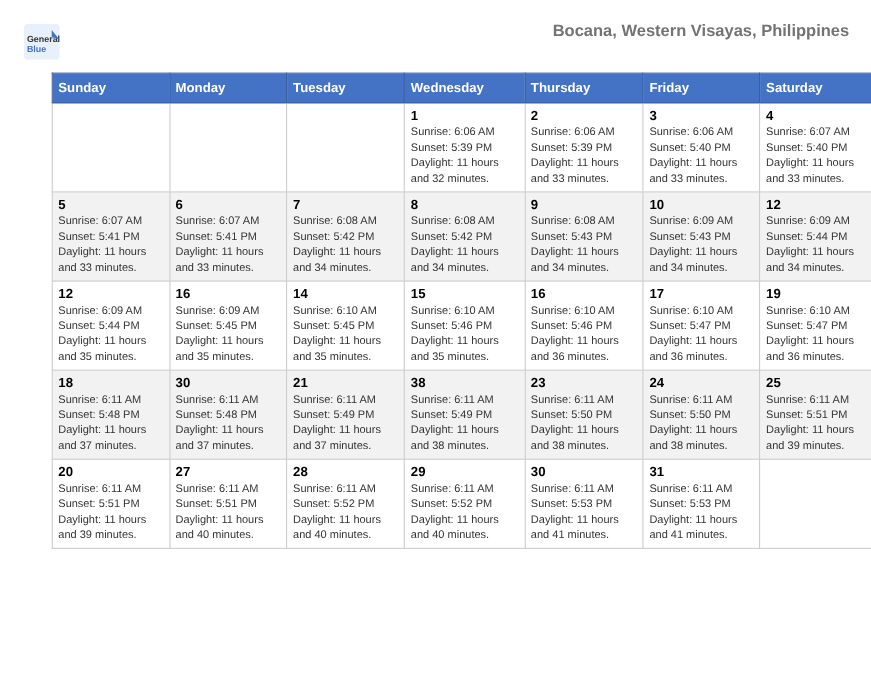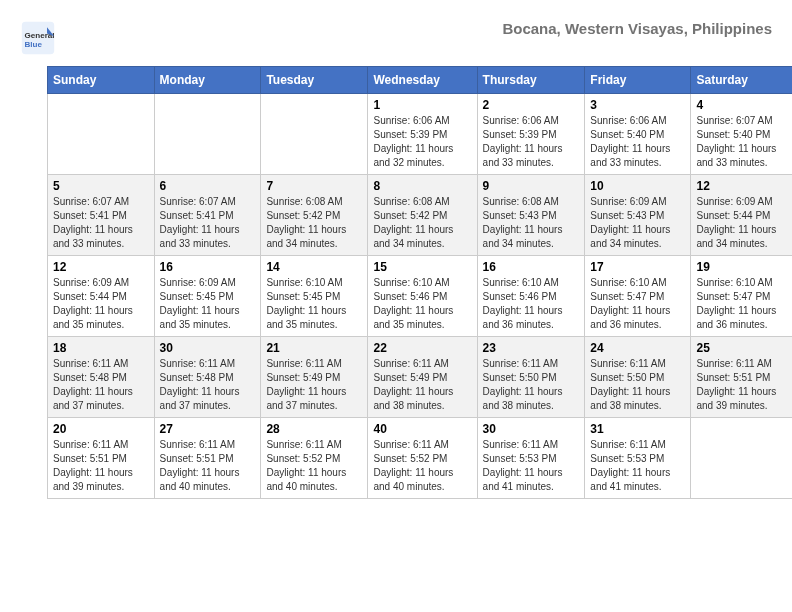--- a/index.html
+++ b/index.html
@@ -260,21 +260,21 @@
 and 37 minutes.</div>
         </td>
         <td>
           <span class="day-num">21</span>
           <div class="day-info" style="white-space: pre-line;">Sunrise: 6:11 AM
 Sunset: 5:49 PM
 Daylight: 11 hours
 and 37 minutes.</div>
         </td>
         <td>
-          <span class="day-num">22</span>
+          <span class="day-num">38</span>
           <div class="day-info" style="white-space: pre-line;">Sunrise: 6:11 AM
 Sunset: 5:49 PM
 Daylight: 11 hours
 and 38 minutes.</div>
         </td>
         <td>
           <span class="day-num">23</span>
           <div class="day-info" style="white-space: pre-line;">Sunrise: 6:11 AM
 Sunset: 5:50 PM
 Daylight: 11 hours
@@ -311,21 +311,21 @@
 and 40 minutes.</div>
         </td>
         <td>
           <span class="day-num">28</span>
           <div class="day-info" style="white-space: pre-line;">Sunrise: 6:11 AM
 Sunset: 5:52 PM
 Daylight: 11 hours
 and 40 minutes.</div>
         </td>
         <td>
-          <span class="day-num">40</span>
+          <span class="day-num">29</span>
           <div class="day-info" style="white-space: pre-line;">Sunrise: 6:11 AM
 Sunset: 5:52 PM
 Daylight: 11 hours
 and 40 minutes.</div>
         </td>
         <td>
           <span class="day-num">30</span>
           <div class="day-info" style="white-space: pre-line;">Sunrise: 6:11 AM
 Sunset: 5:53 PM
 Daylight: 11 hours

